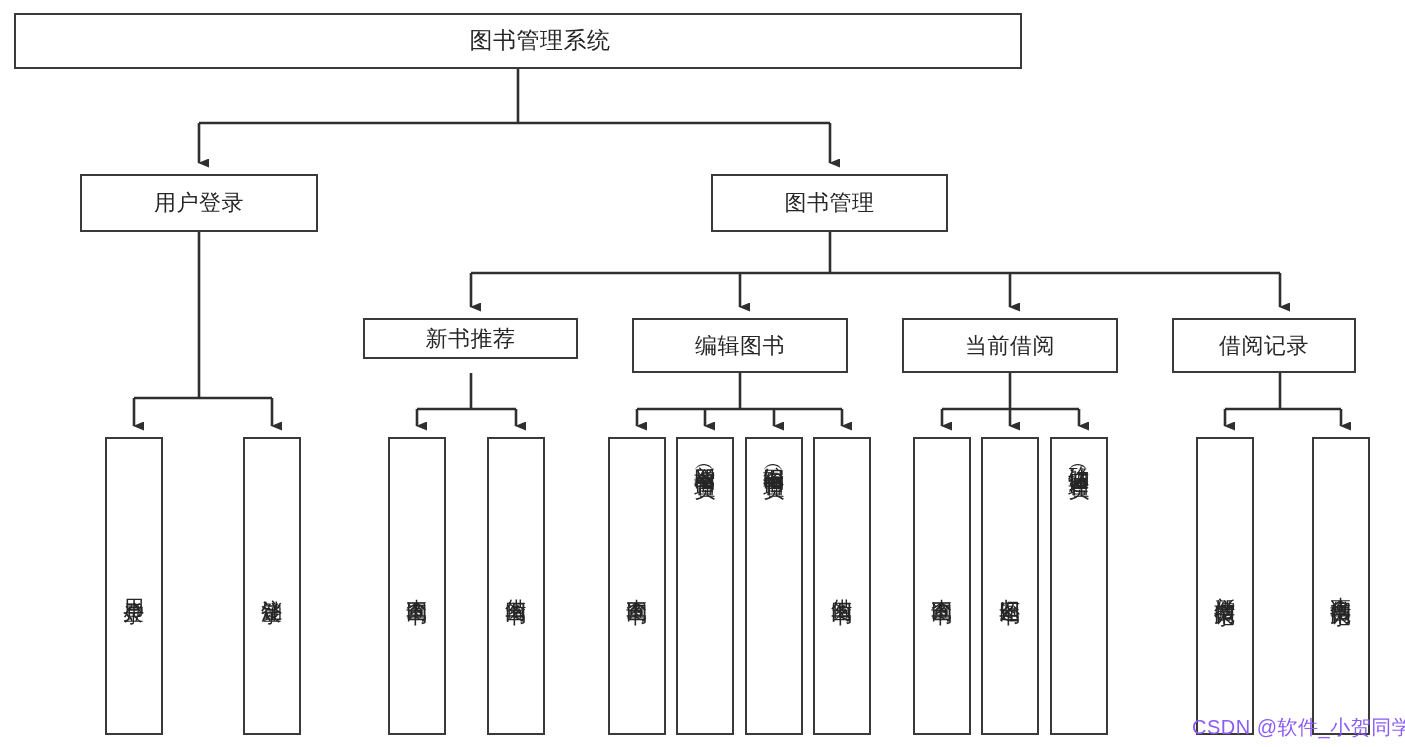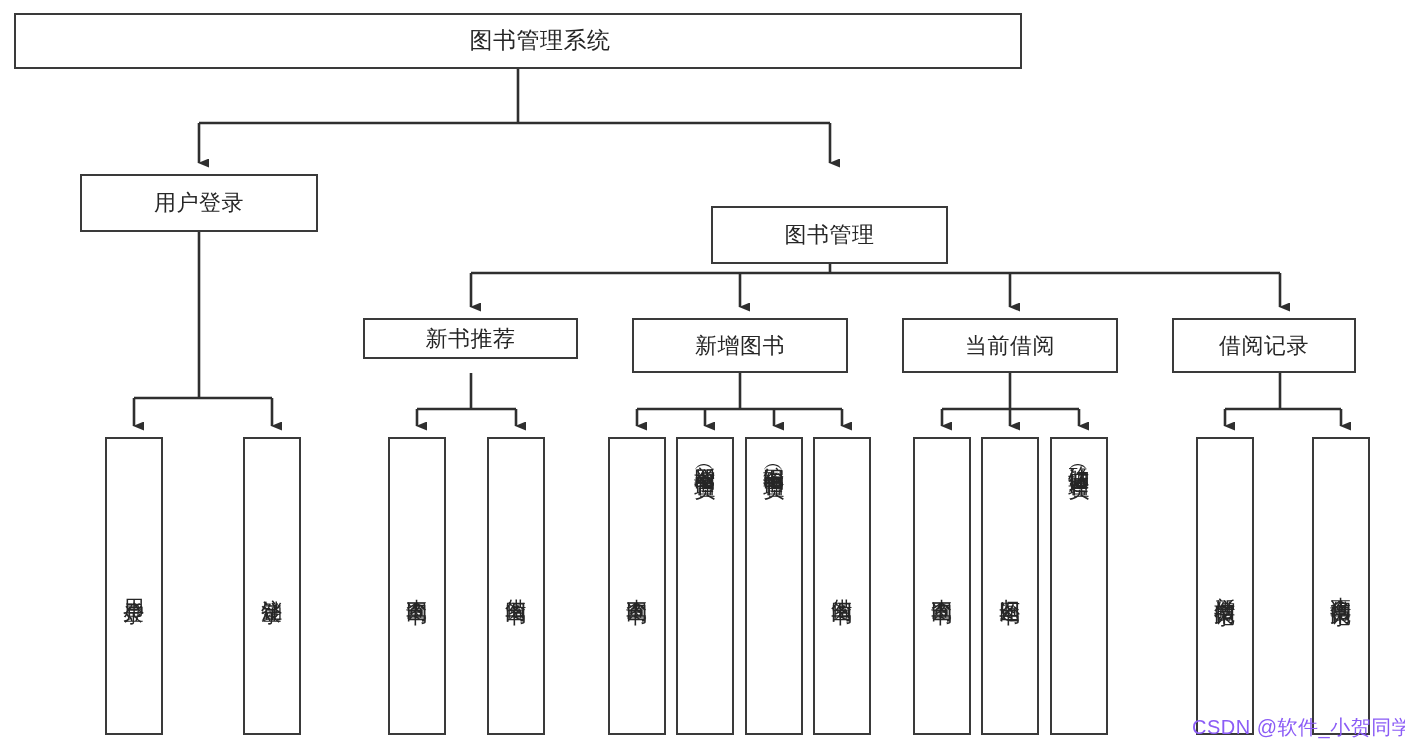--- a/index.html
+++ b/index.html
@@ -128,29 +128,29 @@
       </g>
   </svg>
 
   <div class="node root horizontal" id="node-root" style="left: 14px; top: 13px; width: 1008px; height: 56px; padding-left: 44px;">
     <span class="node-label">图书管理系统</span>
   </div>
 
   <div class="node horizontal" id="node-user-login" style="left: 80px; top: 174px; width: 238px; height: 58px;">
     <span class="node-label">用户登录</span>
   </div>
-  <div class="node horizontal" id="node-book-manage" style="left: 711px; top: 174px; width: 237px; height: 58px; margin-top: 32px;">
+  <div class="node horizontal" id="node-book-manage" style="left: 711px; top: 174px; width: 237px; height: 58px;">
     <span class="node-label">图书管理</span>
   </div>
 
   <div class="node horizontal" id="node-new-book-rec" style="left: 363px; top: 318px; width: 215px; height: 41px;">
     <span class="node-label">新书推荐</span>
   </div>
   <div class="node horizontal" id="node-book-borrow" style="left: 632px; top: 318px; width: 216px; height: 55px;">
-    <span class="node-label">新增图书</span>
+    <span class="node-label">编辑图书</span>
   </div>
   <div class="node horizontal" id="node-current-borrow" style="left: 902px; top: 318px; width: 216px; height: 55px;">
     <span class="node-label">当前借阅</span>
   </div>
   <div class="node horizontal" id="node-borrow-record" style="left: 1172px; top: 318px; width: 184px; height: 55px;">
     <span class="node-label">借阅记录</span>
   </div>
 
   <div class="node vertical center-text" id="node-leaf-user-login" style="left: 105px; top: 437px; width: 58px; height: 298px;">
     <span class="node-label">用户登录</span>

